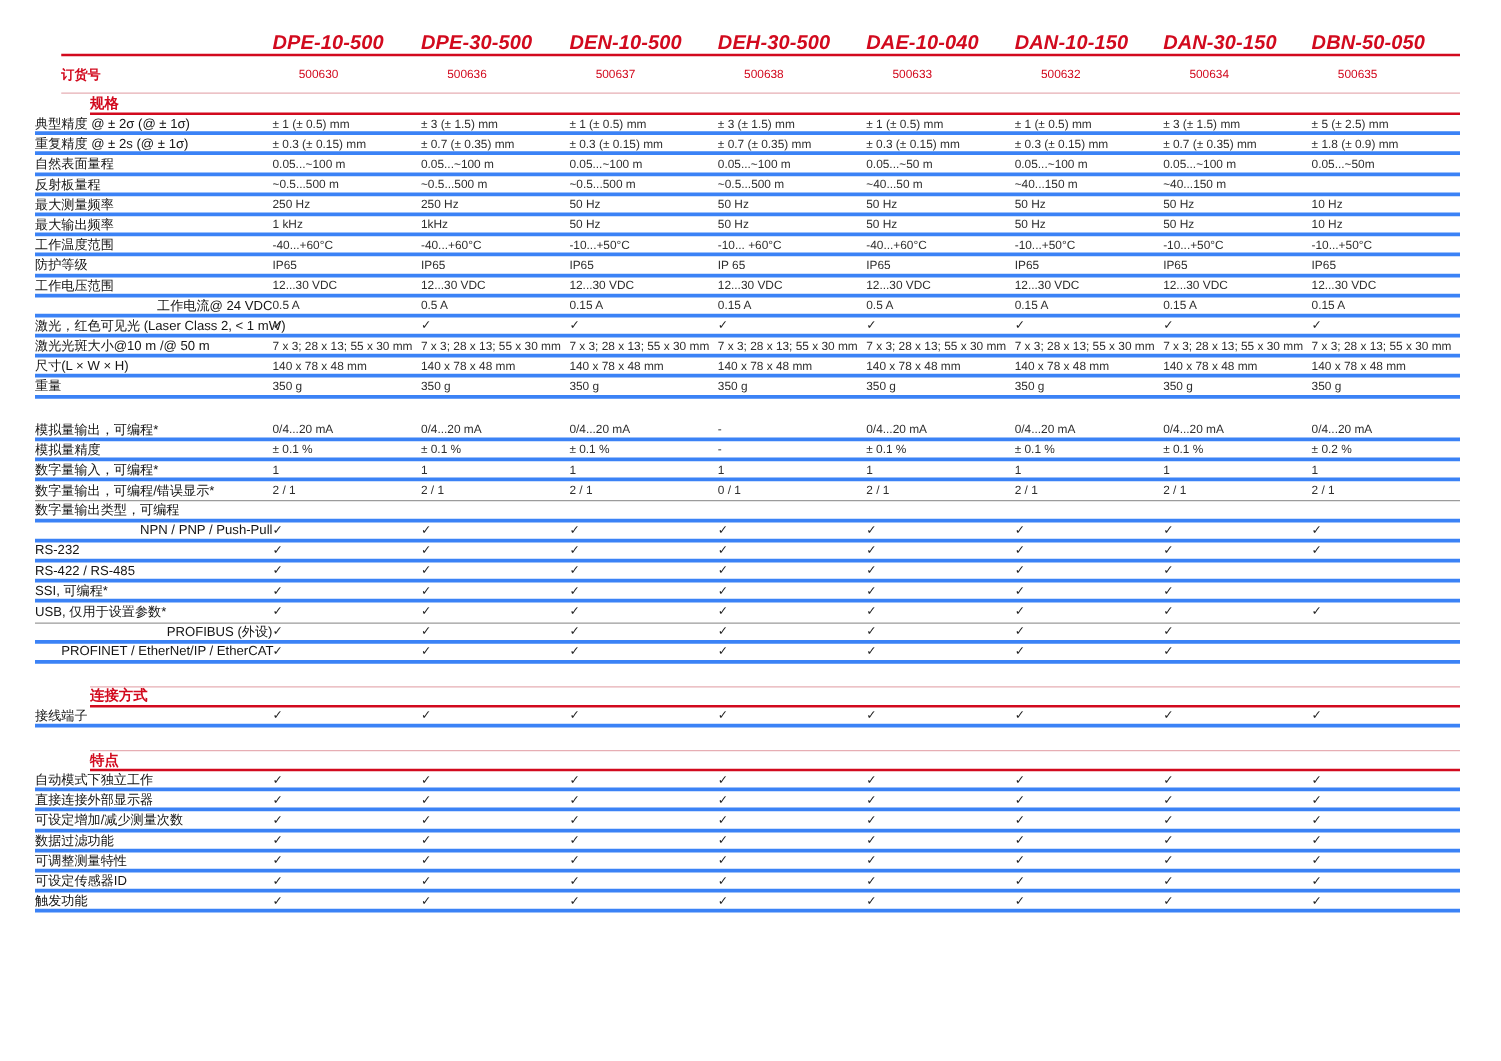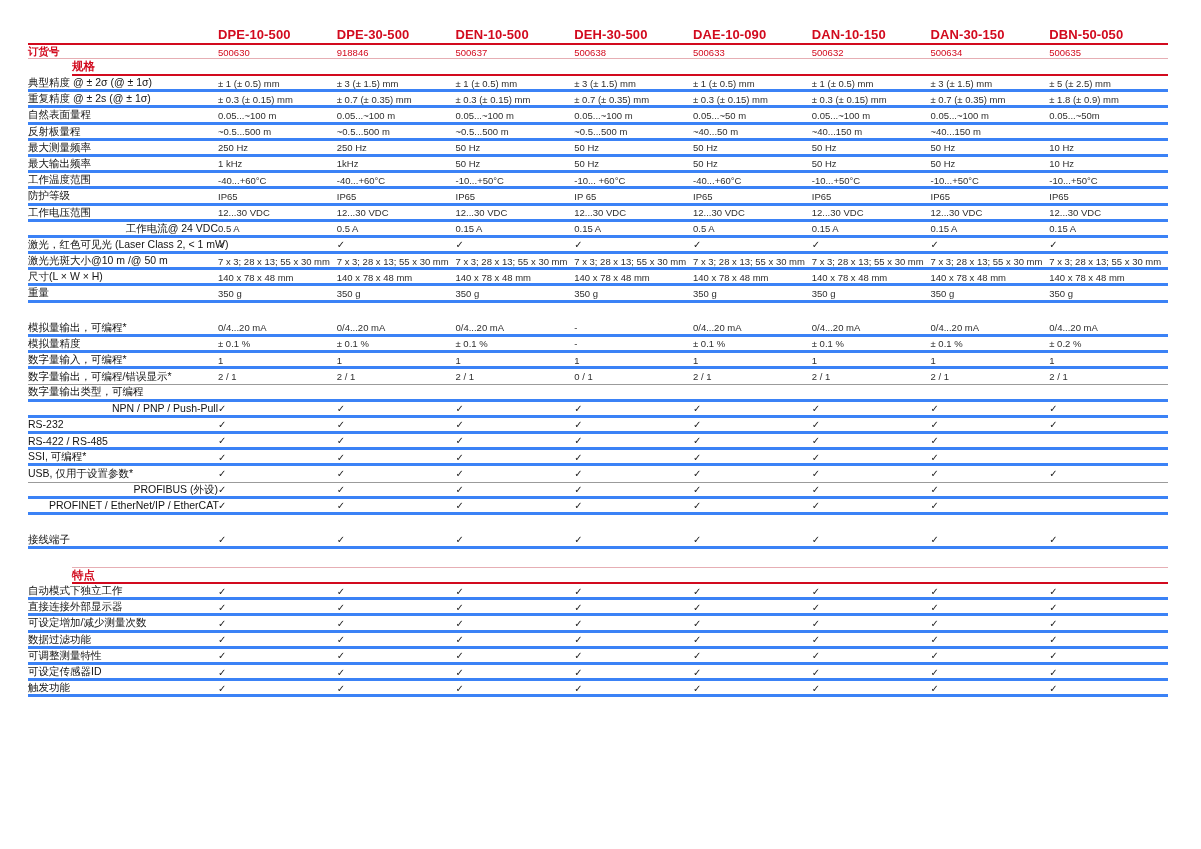--- a/index.html
+++ b/index.html
@@ -8,24 +8,24 @@
     width:1201px; height:849px; position:relative; overflow:hidden;
     font-family:"Liberation Sans","DejaVu Sans",sans-serif;
     -webkit-font-smoothing:antialiased;
   }
   #sheet { position:absolute; left:28px; top:26px; width:1140px; }
 
   .grid { display:grid; grid-template-columns:190px repeat(8,118.75px); align-items:center; }
 
   
   .prod-row { height:17px; }
-  .prod-name { font-size:13px; font-weight:bold; color:var(--accent); letter-spacing:0.1px; }
+  .prod-name { font-size:16px; font-weight:bold; color:var(--accent); letter-spacing:0.1px;font-style:italic; }
 
   
-  .order-row { height:16px; border-top:2px solid var(--accent); border-bottom:1px solid #e6aeb4; }
+  .order-row { height:32px; border-top:2px solid var(--accent); border-bottom:1px solid #e6aeb4;margin-left:21px; }
   .order-label { font-size:10.5px; font-weight:bold; color:var(--accent); }
   .order-num { font-size:9.5px; color:var(--accent); }
 
   
   .section { margin-top:0; }
   .section + .section { margin-top:18px; }
   .sec-title-row { height:17px; display:flex; align-items:center;
                    border-bottom:2px solid var(--accent);margin-left:44px; }
   .section.gap .sec-title-row { border-top:1.5px solid #e6aeb4; }
   .sec-title { font-size:11.5px; font-weight:bold; color:var(--accent); }
@@ -41,29 +41,29 @@
 </head>
 <body>
 
 <div id="sheet">
   <div class="grid prod-row" id="prodRow">
     <div></div>
   <div class="prod-name">DPE-10-500</div>
       <div class="prod-name">DPE-30-500</div>
       <div class="prod-name">DEN-10-500</div>
       <div class="prod-name">DEH-30-500</div>
-      <div class="prod-name">DAE-10-090</div>
+      <div class="prod-name">DAE-10-040</div>
       <div class="prod-name">DAN-10-150</div>
       <div class="prod-name">DAN-30-150</div>
       <div class="prod-name">DBN-50-050</div>
     </div>
   <div class="grid order-row" id="orderRow">
     <div class="order-label">订货号</div>
   <div class="order-num">500630</div>
-      <div class="order-num">918846</div>
+      <div class="order-num">500636</div>
       <div class="order-num">500637</div>
       <div class="order-num">500638</div>
       <div class="order-num">500633</div>
       <div class="order-num">500632</div>
       <div class="order-num">500634</div>
       <div class="order-num">500635</div>
     </div>
   <div id="sections">
       <div class="section">
         <div class="sec-title-row">
@@ -352,20 +352,23 @@
           <div class="cell check">✓</div>
           <div class="cell check">✓</div>
           <div class="cell check">✓</div>
           <div class="cell check">✓</div>
           <div class="cell check">✓</div>
           <div class="cell check">✓</div>
           <div class="cell"></div>
         </div>
       </div>
       <div class="section gap">
+        <div class="sec-title-row">
+          <div class="sec-title">连接方式</div>
+        </div>
         <div class="grid row">
           <div class="row-label">接线端子</div>
           <div class="cell check">✓</div>
           <div class="cell check">✓</div>
           <div class="cell check">✓</div>
           <div class="cell check">✓</div>
           <div class="cell check">✓</div>
           <div class="cell check">✓</div>
           <div class="cell check">✓</div>
           <div class="cell check">✓</div>

